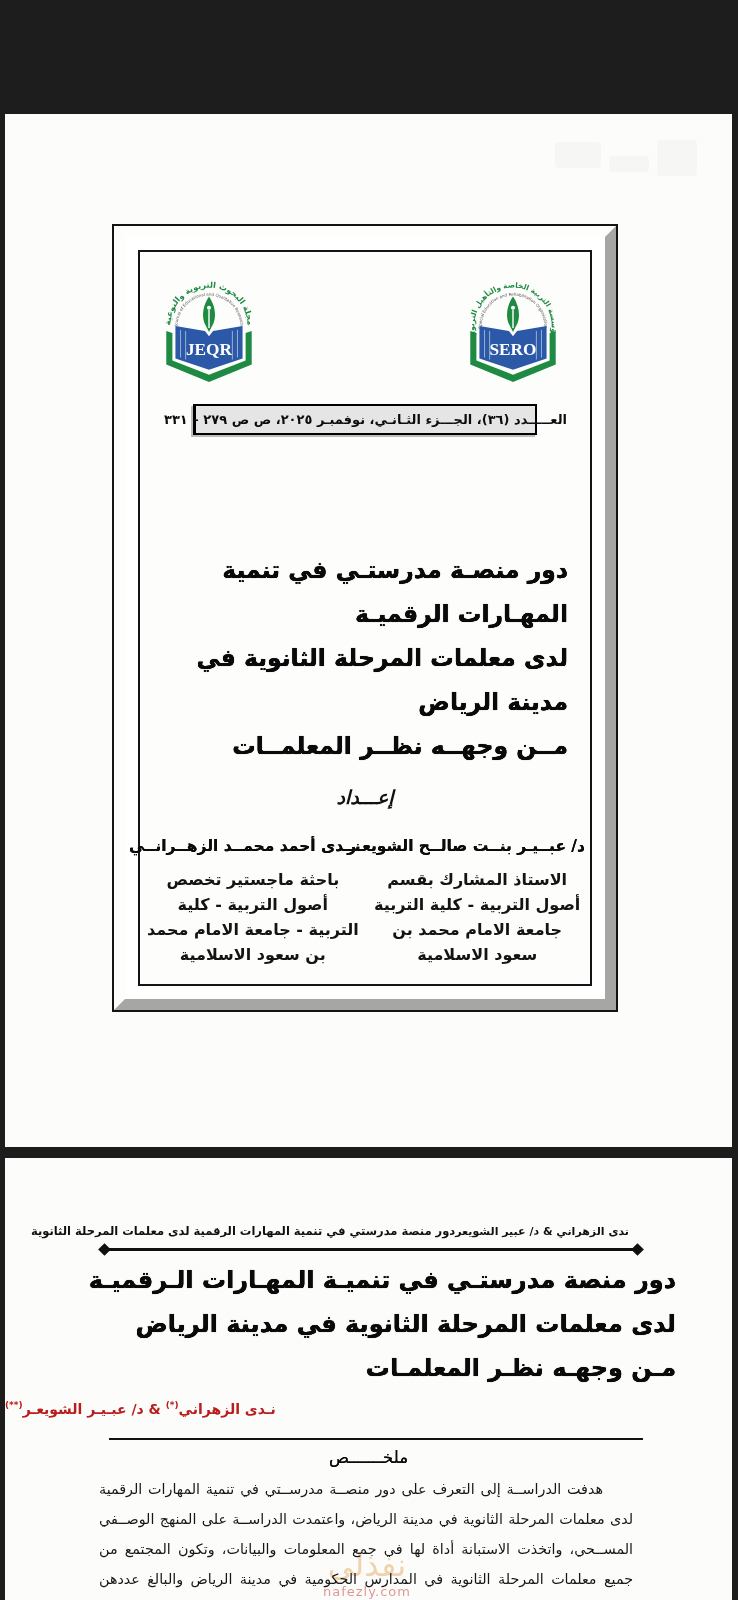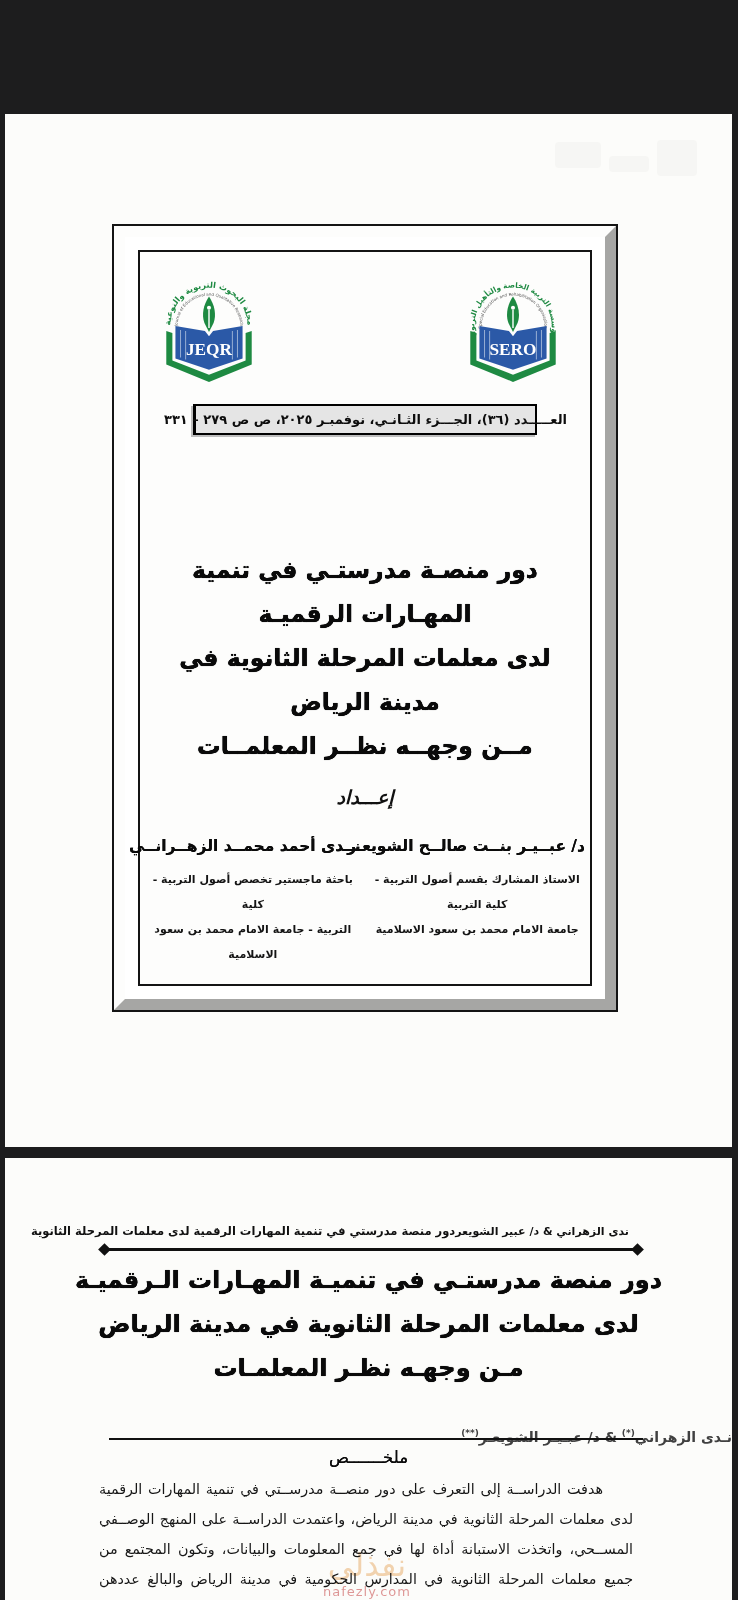--- a/index.html
+++ b/index.html
@@ -48,21 +48,21 @@
     position:absolute; top:152px; left:50%; transform:translateX(-50%);
     width:344px; height:31px; box-sizing:border-box;
     border:2px solid #000; border-left-width:3px;
     background:#e5e5e5; display:flex; align-items:center; justify-content:center;
     direction:rtl; font-size:13px; font-weight:bold; color:#0d0d0d;
     white-space:nowrap; box-shadow:-2px 2px 0 rgba(0,0,0,.25);
   }
 
   
   .doc-title {
-    position:absolute; left:0; right:0; direction:rtl; text-align:center;
+    position:absolute; left:0; right:16px; direction:rtl; text-align:right;
     font-weight:bold; color:#0a0a0a;
     text-shadow:0 0 .7px #000, 0 0 .4px #000;
   }
   #title-p1 { top:296px; font-size:23.5px; line-height:44px; padding:0 6px; }
   #title-p2 { top:100px; font-size:24px;  line-height:44px; padding:0 40px; }
 
   
   .prepared {
     position:absolute; top:534px; left:0; right:0; text-align:center;
     font-size:19px; font-style:italic; font-weight:bold; color:#111;
@@ -70,41 +70,41 @@
   .authors {
     position:absolute; top:585px; left:0; right:0;
     display:flex; flex-direction:row-reverse; justify-content:space-between;
     direction:rtl; padding:0 5px;
   }
   .author-col { width:49%; text-align:center; }
   .author-name {
     font-size:15.5px; font-weight:bold; color:#0b0b0b; margin-bottom:12px;
     text-shadow:0 0 .5px #000; white-space:nowrap;
   }
-  .author-affil { font-size:11px; font-weight:bold; color:#141414; line-height:25px; }
+  .author-affil { font-size:16px; font-weight:bold; color:#141414; line-height:25px; }
 
   
   .running-header {
     position:absolute; top:66px; left:125px; right:103px;
     display:flex; direction:rtl; justify-content:space-between; align-items:flex-end;
     font-weight:bold; color:#101010;
   }
   .rh-authors { font-size:11px; white-space:nowrap; }
   .rh-title   { font-size:11.5px; white-space:nowrap; }
   .arrow-line { position:absolute; top:90px; left:99px; right:94px; height:3px; background:#101010; }
   .arrow-line::before, .arrow-line::after {
     content:""; position:absolute; top:-3px; width:9px; height:9px;
     background:#101010; transform:rotate(45deg);
   }
   .arrow-line::before { left:-4px; }
   .arrow-line::after  { right:-4px; }
 
   .byline {
-    position:absolute; top:242px; left:0; right:0; text-align:right; direction:rtl;
-    font-size:14px; font-weight:bold; color:#404040;margin-top:28px;
+    position:absolute; top:242px; left:0; right:0; text-align:left; direction:rtl;
+    font-size:14px; font-weight:bold; color:#b91c1c;
   }
   .byline sup { font-size:9px; vertical-align:super; font-weight:bold; }
   .rule2 { position:absolute; top:280px; left:104px; right:89px; height:2px; background:#111; }
   .abstract-heading {
     position:absolute; top:290px; left:0; right:0; text-align:center; direction:rtl;
     font-size:16.5px; font-weight:normal; color:#0b0b0b; text-shadow:0 0 .5px #000;
   }
   .abstract {
     position:absolute; top:316px; left:94px; right:99px; z-index:1;
     direction:rtl; text-align:justify; text-align-last:right;

